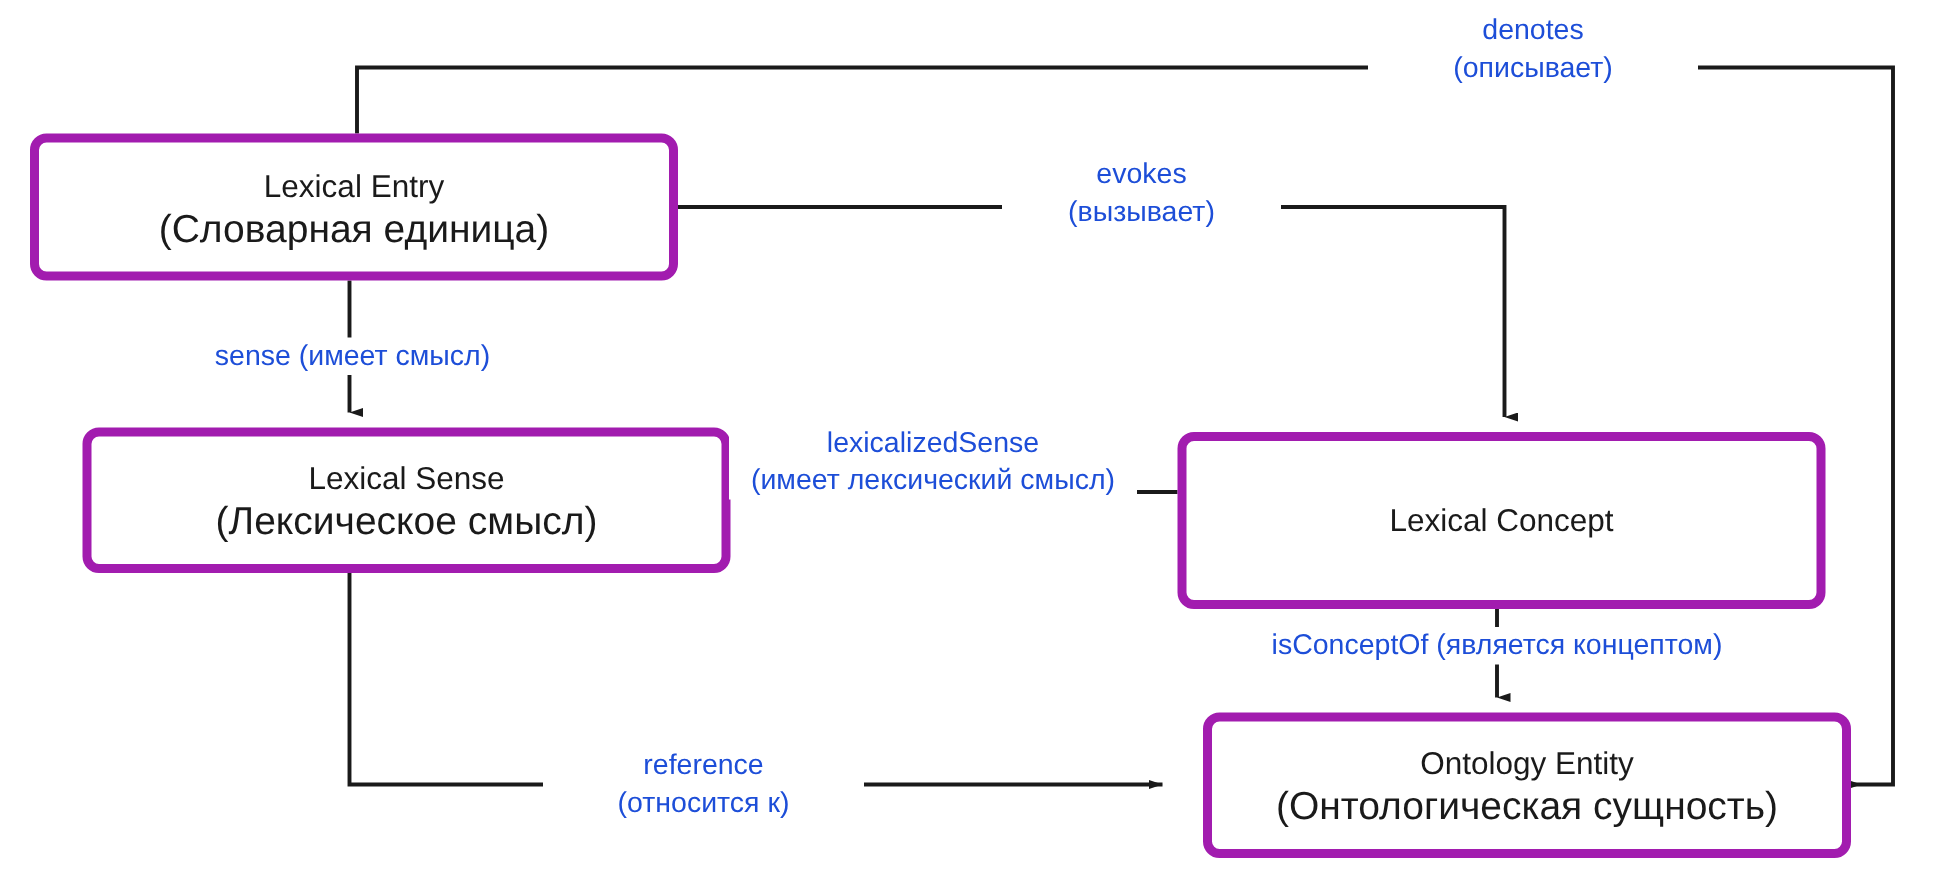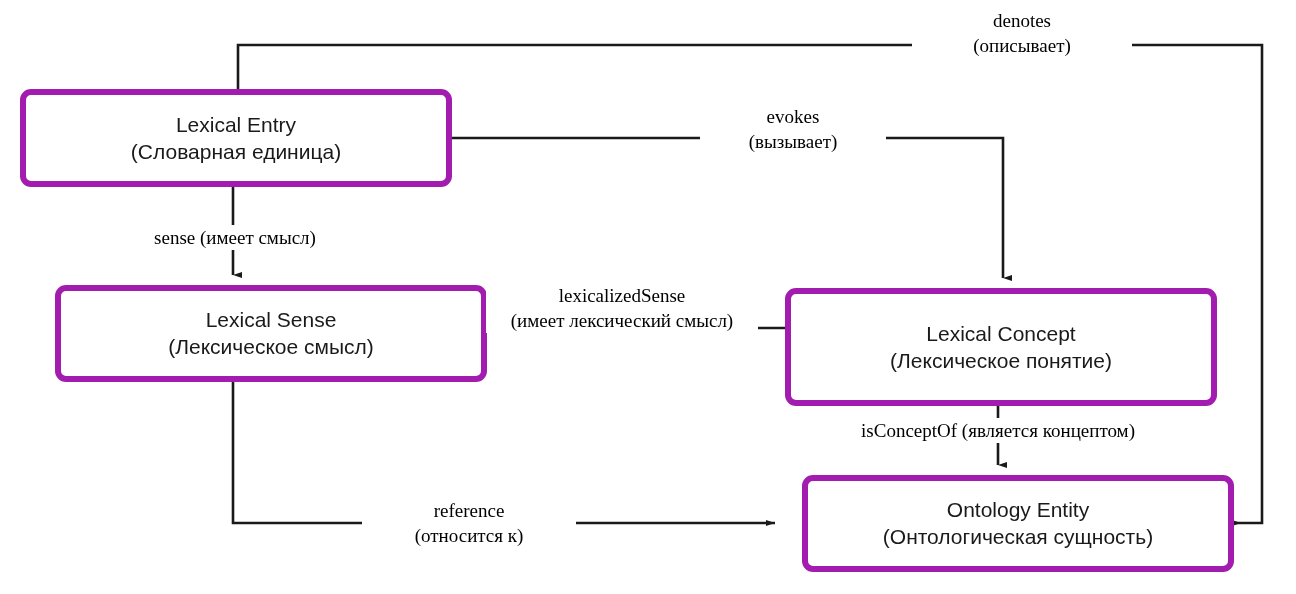--- a/index.html
+++ b/index.html
@@ -36,35 +36,34 @@
     justify-content: center;
     text-align: center;
     color: #1a1a1a;
   }
   .node .node-en {
     font-size: 21px;
     line-height: 27px;
     white-space: nowrap;
   }
   .node .node-ru {
-    font-size: 21px;
+    font-size: 26px;
     line-height: 28px;
     white-space: nowrap;
   }
   .edge-label {
     position: absolute;
-    color: #000000;
+    color: #1d4ed8;
     font-size: 19px;
     line-height: 25px;
     text-align: center;
     background: #ffffff;
     white-space: nowrap;
     padding: 0 4px;
     box-sizing: border-box;
-    font-family: Liberation Serif, serif;
   }
   .edge-label.wrap {
     white-space: normal;
   }
   .edge-label .lbl-en { display: block; }
   .edge-label .lbl-ru { display: block; }
 </style>
 </head>
 <body>
 
@@ -113,34 +112,33 @@
     <div class="node-ru">(Словарная единица)</div>
   </div>
 
   <div class="node" style="left:18px; top:285px; width:432px; height:97px;margin-left:37px;">
     <div class="node-en">Lexical Sense</div>
     <div class="node-ru">(Лексическое смысл)</div>
   </div>
 
   <div class="node" style="left:785px; top:288px; width:432px; height:118px;">
     <div class="node-en">Lexical Concept</div>
-    <div class="node-ru">(Лексическое понятие)</div>
   </div>
 
   <div class="node" style="left:785px; top:475px; width:432px; height:97px;margin-left:17px;">
     <div class="node-en">Ontology Entity</div>
     <div class="node-ru">(Онтологическая сущность)</div>
   </div>
 
   <div class="edge-label" style="left:912px; top:8px; width:220px;">
     <span class="lbl-en">denotes</span>
     <span class="lbl-ru">(описывает)</span>
   </div>
 
-  <div class="edge-label" style="left:700px; top:104px; width:186px;">
+  <div class="edge-label" style="left:668px; top:104px; width:186px;">
     <span class="lbl-en">evokes</span>
     <span class="lbl-ru">(вызывает)</span>
   </div>
 
   <div class="edge-label" style="left:90px; top:225px; width:290px;">
     <span class="lbl-en">sense (имеет смысл)</span>
   </div>
 
   <div class="edge-label wrap" style="left:486px; top:283px; width:272px;">
     <span class="lbl-en">lexicalizedSense</span>

